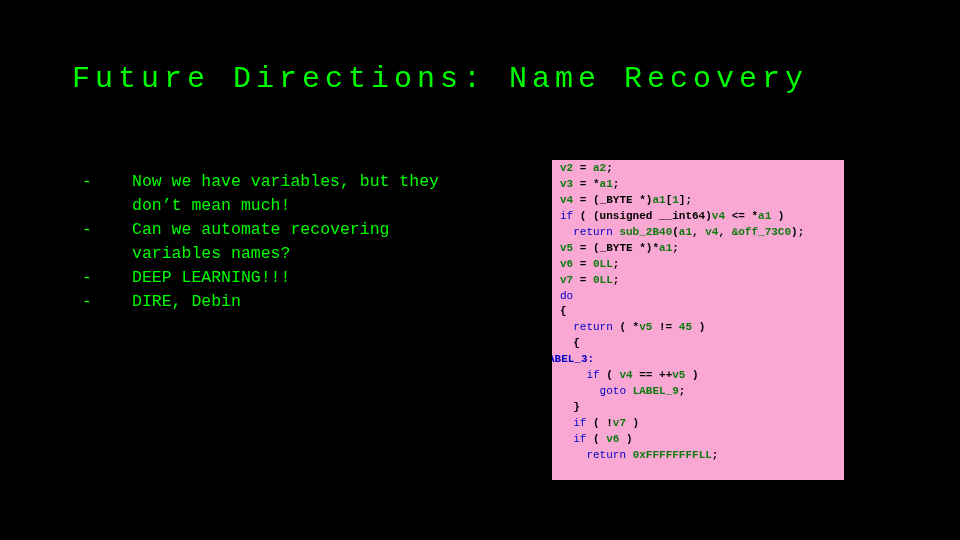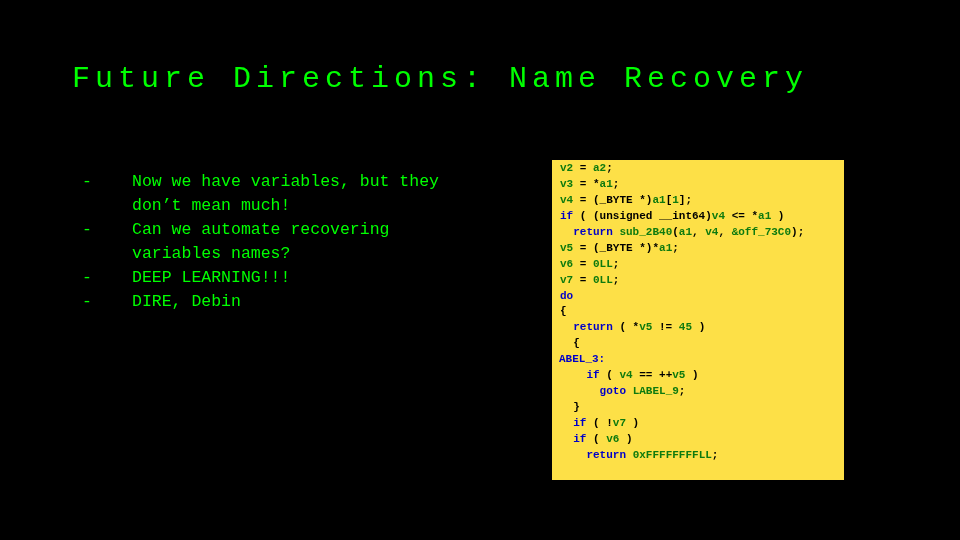--- a/index.html
+++ b/index.html
@@ -46,35 +46,35 @@
     flex: 1 1 auto;
     white-space: pre-wrap;
     margin-left: 28px;
   }
   .code-pane {
     position: absolute;
     top: 160px;
     left: 552px;
     width: 292px;
     height: 320px;
-    background: #fde047;
+    background: #f9a8d4;
     font-family: Consolas, "Courier New", monospace;
     font-size: 11px;
     line-height: 1.45;
     overflow: hidden;
     padding: 1px 0 0 0;
   }
   .code-pane .ln {
     white-space: pre;
     color: #000;
     padding-left: 8px;
     font-weight: bold;
   }
   
-  .kw   { color: #0000c8; font-weight: bold; }  
+  .kw   { color: #0000c8; font-weight: normal; }  
   .id   { color: #0e7a0e; font-weight: bold; }  
   .num  { color: #0e7a0e; font-weight: bold; }
   .call { color: #000000; font-weight: bold; }
   .label{ color: #0000c8; font-weight: bold; padding-left:0; margin-left:-4px;}
 </style>
 </head>
 <body>
 
 <div class="slide">
 
@@ -105,21 +105,21 @@
       <div class="ln"><span class="id">v4</span><span class="call"> = (_BYTE *)</span><span class="id">a1</span><span class="call">[</span><span class="num">1</span><span class="call">];</span></div>
       <div class="ln"><span class="kw">if</span><span class="call"> ( (unsigned __int64)</span><span class="id">v4</span><span class="call"> &lt;= *</span><span class="id">a1</span><span class="call"> )</span></div>
       <div class="ln"><span class="call">  </span><span class="kw">return</span><span class="call"> </span><span class="id">sub_2B40</span><span class="call">(</span><span class="id">a1</span><span class="call">, </span><span class="id">v4</span><span class="call">, </span><span class="id">&amp;off_73C0</span><span class="call">);</span></div>
       <div class="ln"><span class="id">v5</span><span class="call"> = (_BYTE *)*</span><span class="id">a1</span><span class="call">;</span></div>
       <div class="ln"><span class="id">v6</span><span class="call"> = </span><span class="num">0LL</span><span class="call">;</span></div>
       <div class="ln"><span class="id">v7</span><span class="call"> = </span><span class="num">0LL</span><span class="call">;</span></div>
       <div class="ln"><span class="kw">do</span></div>
       <div class="ln"><span class="call">{</span></div>
       <div class="ln"><span class="call">  </span><span class="kw">return</span><span class="call"> ( *</span><span class="id">v5</span><span class="call"> != </span><span class="num">45</span><span class="call"> )</span></div>
       <div class="ln"><span class="call">  {</span></div>
-      <div class="ln" style="padding-left: 11px;"><span class="label">ABEL_3:</span></div>
+      <div class="ln" style="padding-left: 0px;"><span class="label">ABEL_3:</span></div>
       <div class="ln"><span class="call">    </span><span class="kw">if</span><span class="call"> ( </span><span class="id">v4</span><span class="call"> == ++</span><span class="id">v5</span><span class="call"> )</span></div>
       <div class="ln"><span class="call">      </span><span class="kw">goto</span><span class="call"> </span><span class="id">LABEL_9</span><span class="call">;</span></div>
       <div class="ln"><span class="call">  }</span></div>
       <div class="ln"><span class="call">  </span><span class="kw">if</span><span class="call"> ( !</span><span class="id">v7</span><span class="call"> )</span></div>
       <div class="ln"><span class="call">  </span><span class="kw">if</span><span class="call"> ( </span><span class="id">v6</span><span class="call"> )</span></div>
       <div class="ln"><span class="call">    </span><span class="kw">return</span><span class="call"> </span><span class="num">0xFFFFFFFFLL</span><span class="call">;</span></div>
       <div class="ln"></div>
     </div>
 
 </div>

